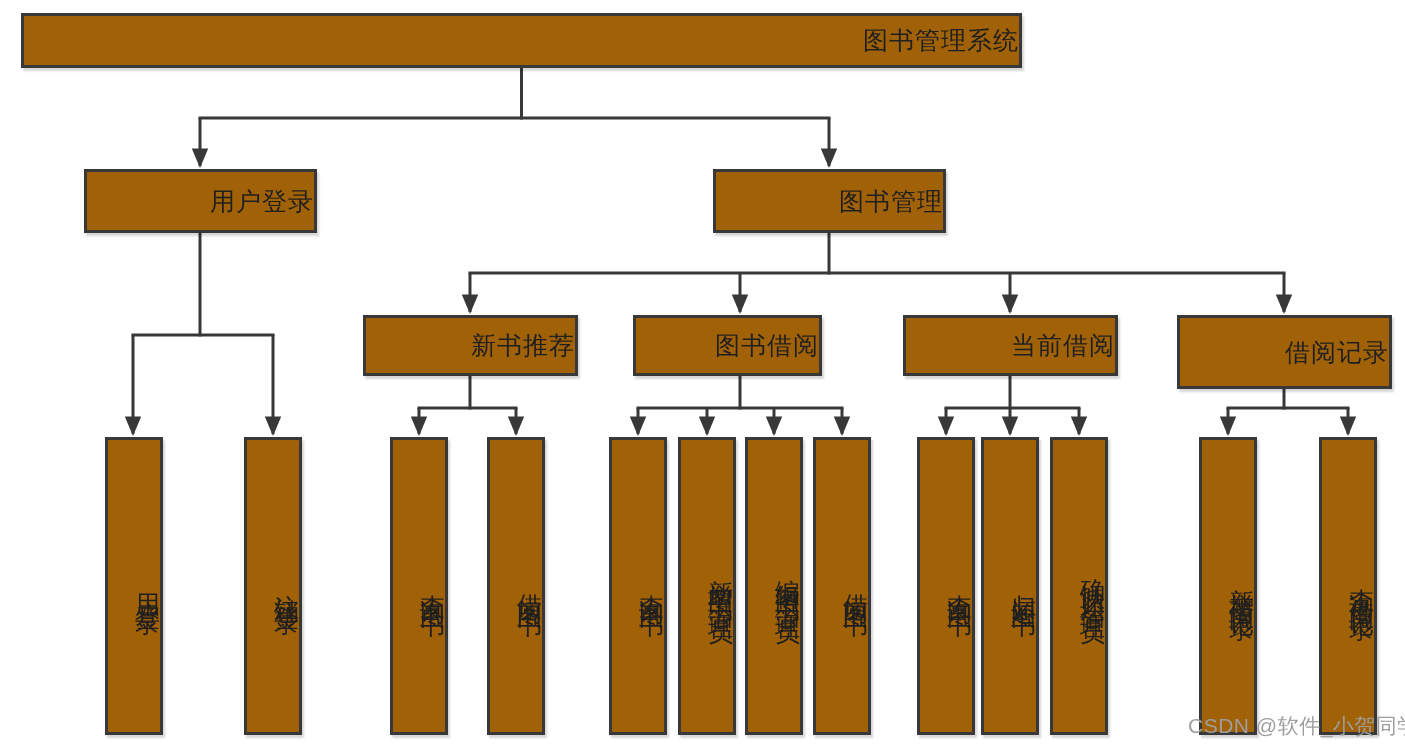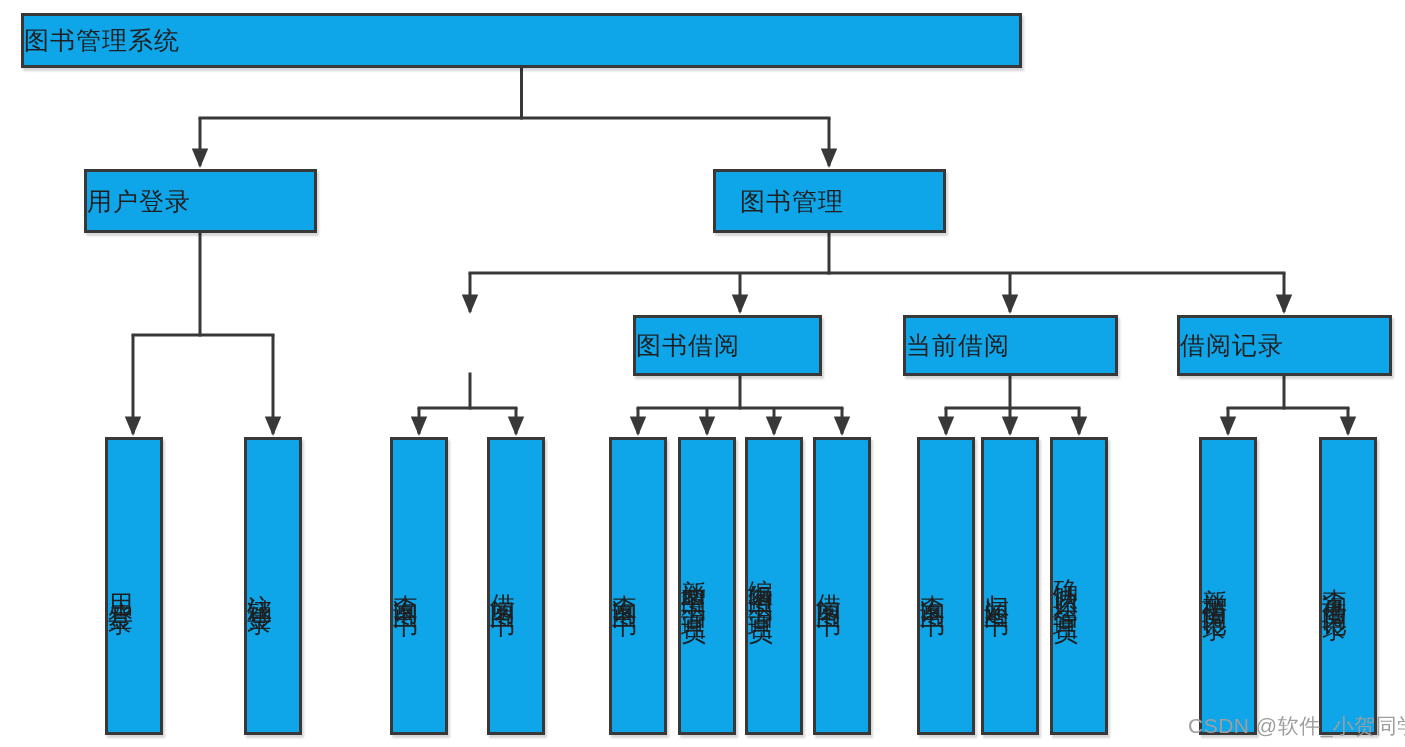--- a/index.html
+++ b/index.html
@@ -17,22 +17,22 @@
     overflow:hidden;
   }
   svg.wires{position:absolute;left:0;top:0;z-index:1;}
   .wire{stroke:var(--line);stroke-width:3;fill:none;}
   .cap{stroke-linecap:square;}
   .arrowhead{fill:var(--line);}
   .node{
     position:absolute;
     box-sizing:border-box;
     border:3px solid var(--line);
-    background:#0ea5e9;
-    display:flex;align-items:center;justify-content:flex-start;
+    background:#a16207;
+    display:flex;align-items:center;justify-content:flex-end;
     z-index:2;
     box-shadow:2px 3px 2px rgba(0,0,0,0.16);
   }
   .node .label{color:var(--ink);}
   .h .label{
     font-size:25px;
     letter-spacing:1px;
     white-space:nowrap;
   }
   .v .label{
@@ -107,27 +107,30 @@
     <span class="label">图书管理系统</span>
   </div>
 
   <div class="node h" style="left:84px;top:169px;width:233px;height:64px;">
     <span class="label">用户登录</span>
   </div>
   <div class="node h" style="left:713px;top:169px;width:233px;height:64px;padding-left:24px;">
     <span class="label">图书管理</span>
   </div>
 
+  <div class="node h" style="left:363px;top:315px;width:215px;height:61px;">
+    <span class="label">新书推荐</span>
+  </div>
   <div class="node h" style="left:633px;top:315px;width:189px;height:61px;">
     <span class="label">图书借阅</span>
   </div>
   <div class="node h" style="left:903px;top:315px;width:215px;height:61px;">
     <span class="label">当前借阅</span>
   </div>
-  <div class="node h" style="left:1177px;top:315px;width:215px;height:61px;">
+  <div class="node h" style="left:1177px;top:315px;width:215px;height:74px;">
     <span class="label">借阅记录</span>
   </div>
 
   <div class="node v" style="left:105px;top:437px;width:58px;height:298px;">
     <span class="label">用户登录</span>
   </div>
   <div class="node v" style="left:244px;top:437px;width:58px;height:298px;">
     <span class="label">注销登录</span>
   </div>
 

